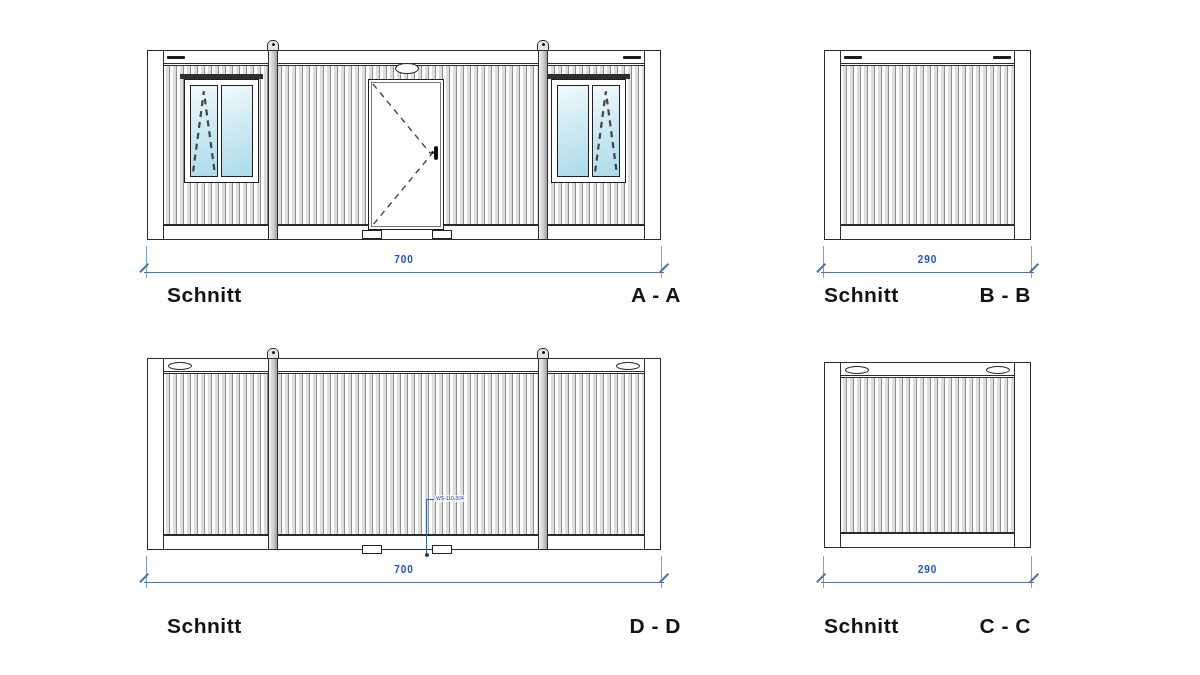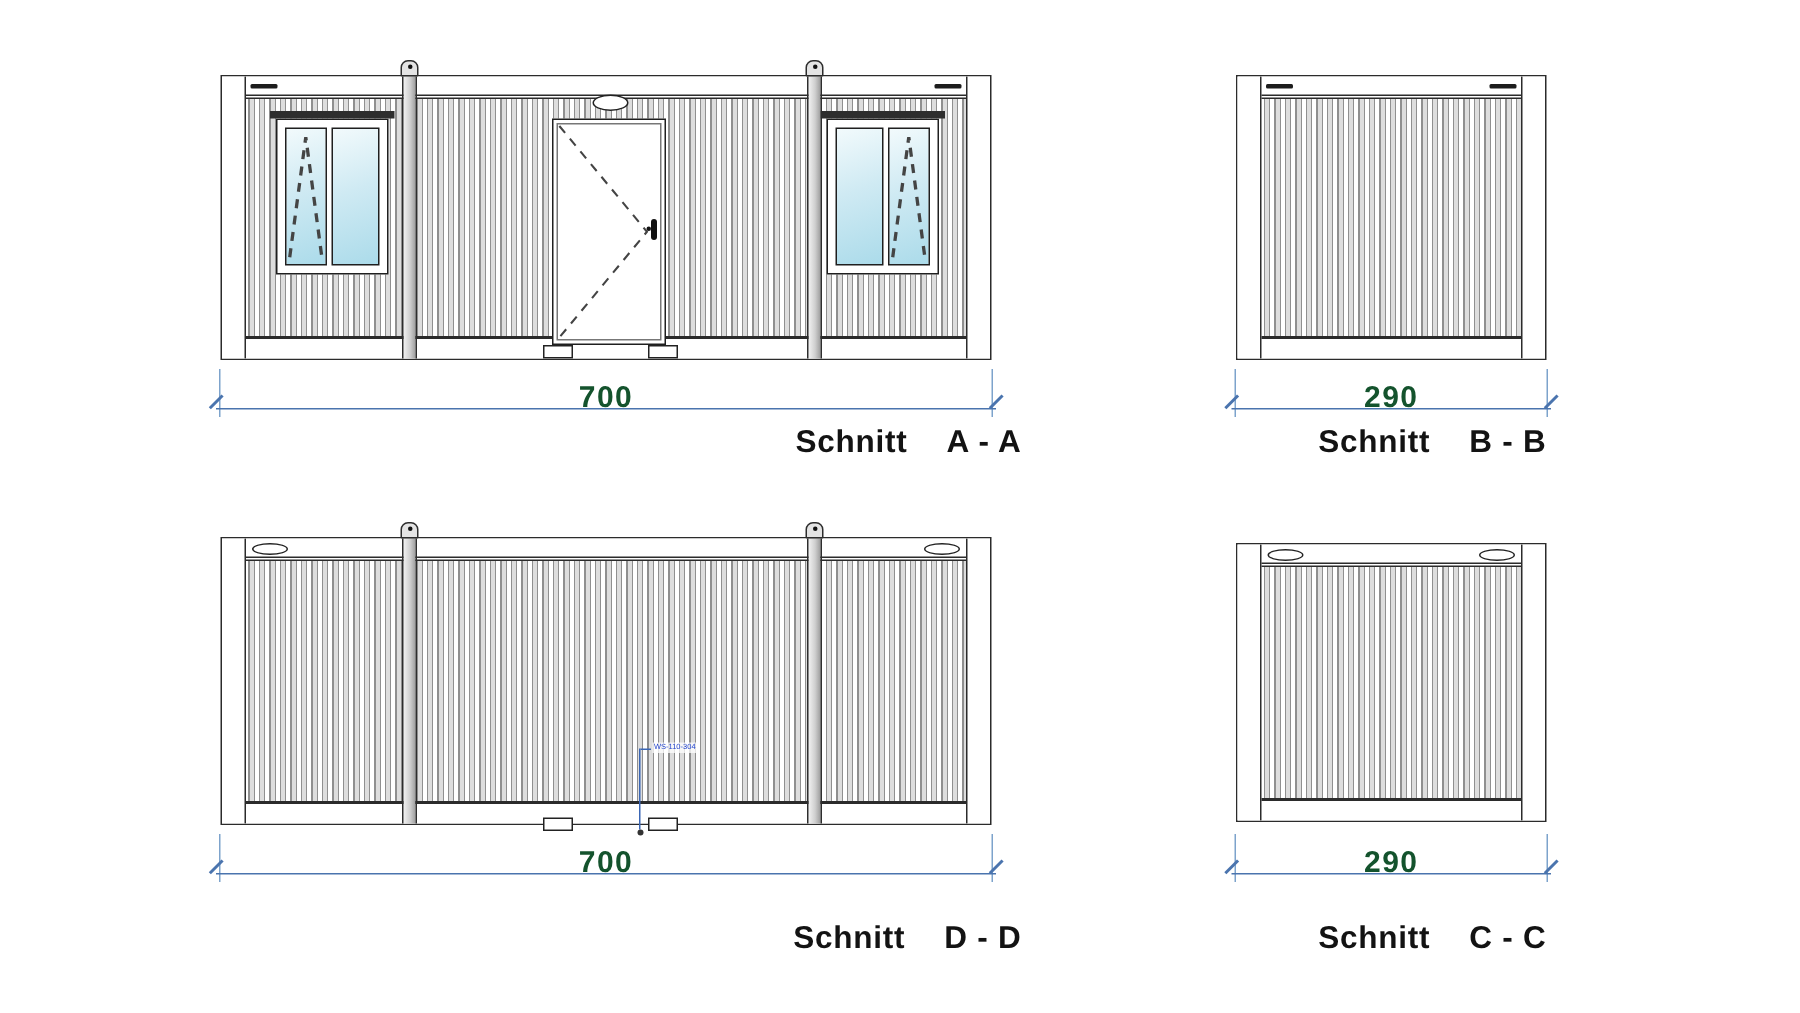--- a/index.html
+++ b/index.html
@@ -91,25 +91,25 @@
   
   .dim{position:absolute;height:40px;}
   .ext{position:absolute;top:0;width:1.2px;height:32px;background:#7da3cc;}
   .ext.l{left:0;} .ext.r{right:0;}
   .dline{position:absolute;left:-2px;right:-2px;top:26px;border-top:1.4px solid #4a74ae;}
   .tick{position:absolute;top:-6px;width:12px;height:1.6px;background:#4a74ae;
     transform:rotate(-45deg);}
   .tick.l{left:-6px;} .tick.r{right:-6px;}
   .dval{
     position:absolute;left:0;right:0;top:8px;text-align:center;
-    color:#14532d;font-size:20px;font-weight:600;letter-spacing:1px;
+    color:#1d4ed8;font-size:10px;font-weight:600;letter-spacing:1px;
   }
   
   .vlabel{
-    position:absolute;display:flex;justify-content:flex-end;gap:26px;
+    position:absolute;display:flex;justify-content:space-between;gap:26px;
     font-size:21px;font-weight:600;color:#131313;letter-spacing:0.5px;
   }
   
   .ann{position:absolute;left:426px;top:495px;z-index:6;}
   .ann-h{position:absolute;left:1px;top:4px;width:7px;height:1px;background:#3a66b5;}
   .ann-leader{position:absolute;left:0;top:4px;width:1px;height:54px;background:#3a66b5;}
   .ann-dot{position:absolute;left:-1.5px;top:58px;width:4px;height:4px;border-radius:50%;
     background:#333;}
   .ann-text{
     position:absolute;left:9px;top:0;font-size:5px;line-height:7px;color:#2244cc;

